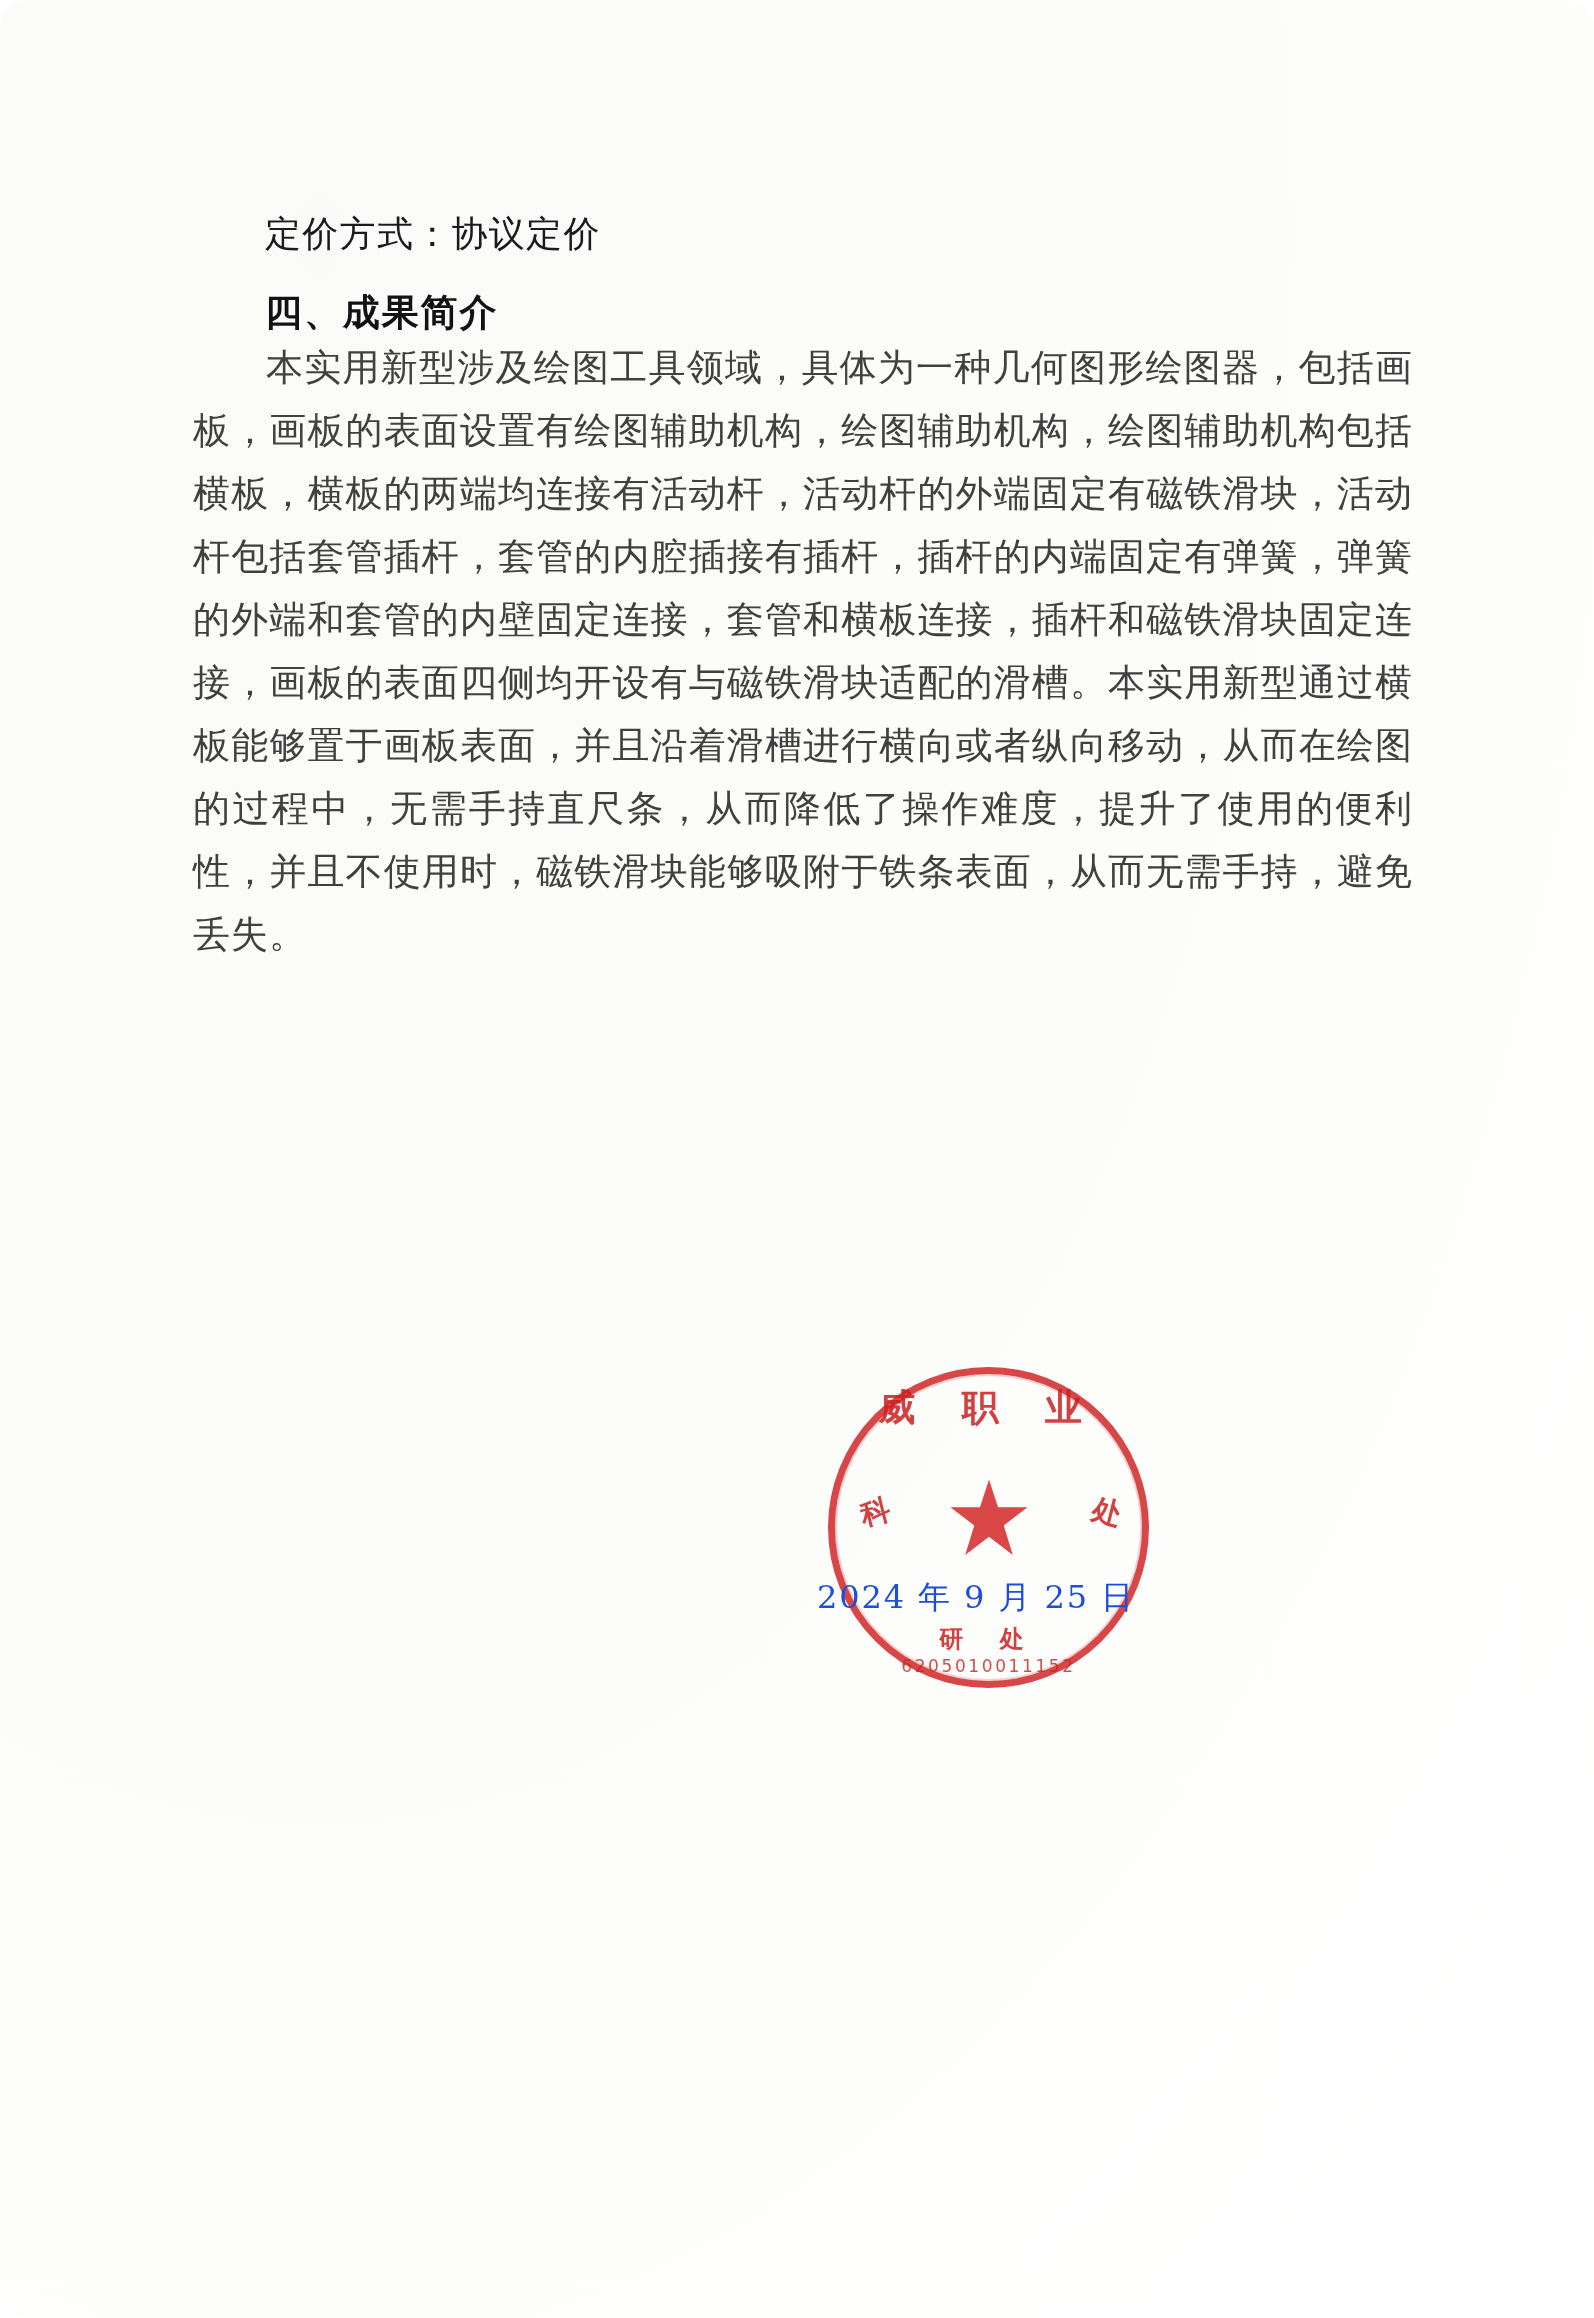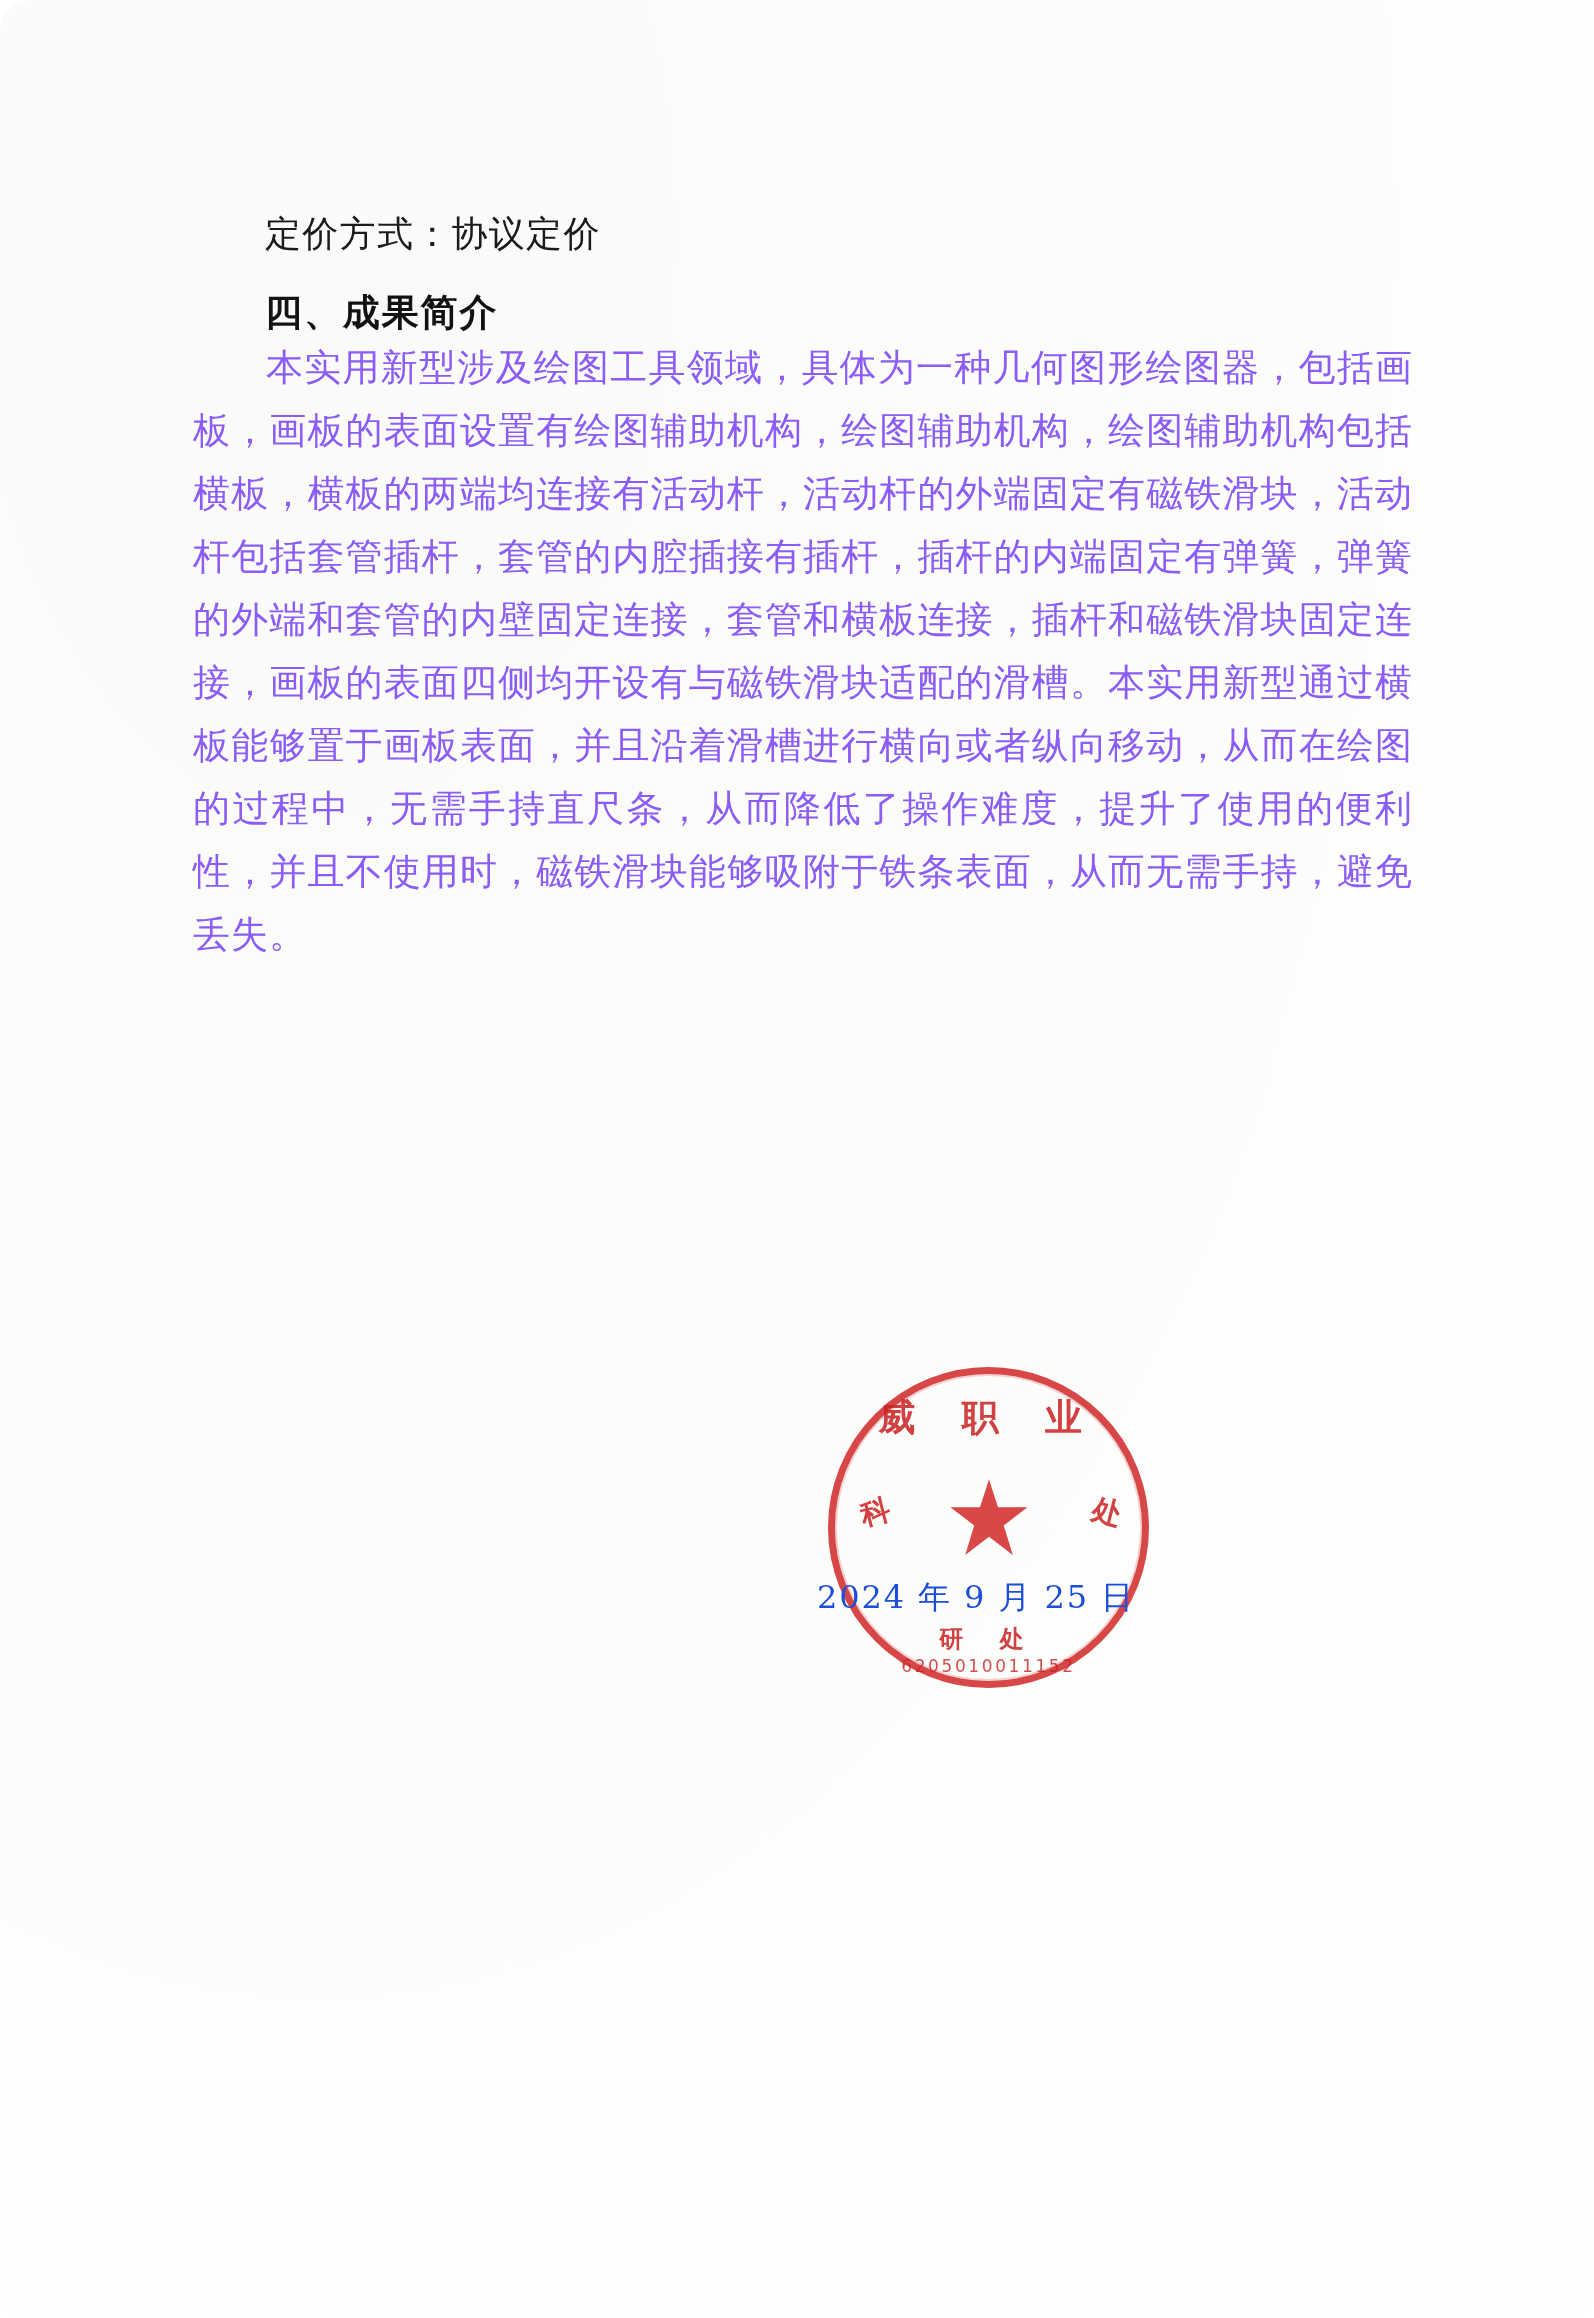--- a/index.html
+++ b/index.html
@@ -44,21 +44,21 @@
     line-height: 1.2;
     color: #121215;
     font-weight: 700;
     letter-spacing: 1.9px;
     padding-left: 72px;
     font-family: "DejaVu Sans", sans-serif;
   }
   .body-text {
     font-size: 37px;
     line-height: 63px;
-    color: #8b5cf6;
+    color: #404040;
     text-align: justify;
     text-justify: inter-ideograph;
     letter-spacing: 1px;
     text-indent: 73px;
     font-family: "DejaVu Serif", serif;
   }
   
   .seal {
     position: absolute;
     left: 828px;
@@ -92,21 +92,21 @@
   .seal-code {
     position: absolute;
     color: #cb2121;
     font-family: "DejaVu Sans", sans-serif;
     font-weight: 700;
     opacity: 0.85;
     white-space: nowrap;
   }
   .seal-top-text {
     left: 50%;
-    top: 26px;
+    top: 16px;
     transform: translateX(-50%);
     font-size: 37px;
     letter-spacing: 16.7px;
   }
   .seal-mid-left {
     left: 33px;
     top: 126px;
     font-size: 29.5px;
     transform: rotate(-14deg);
   }

